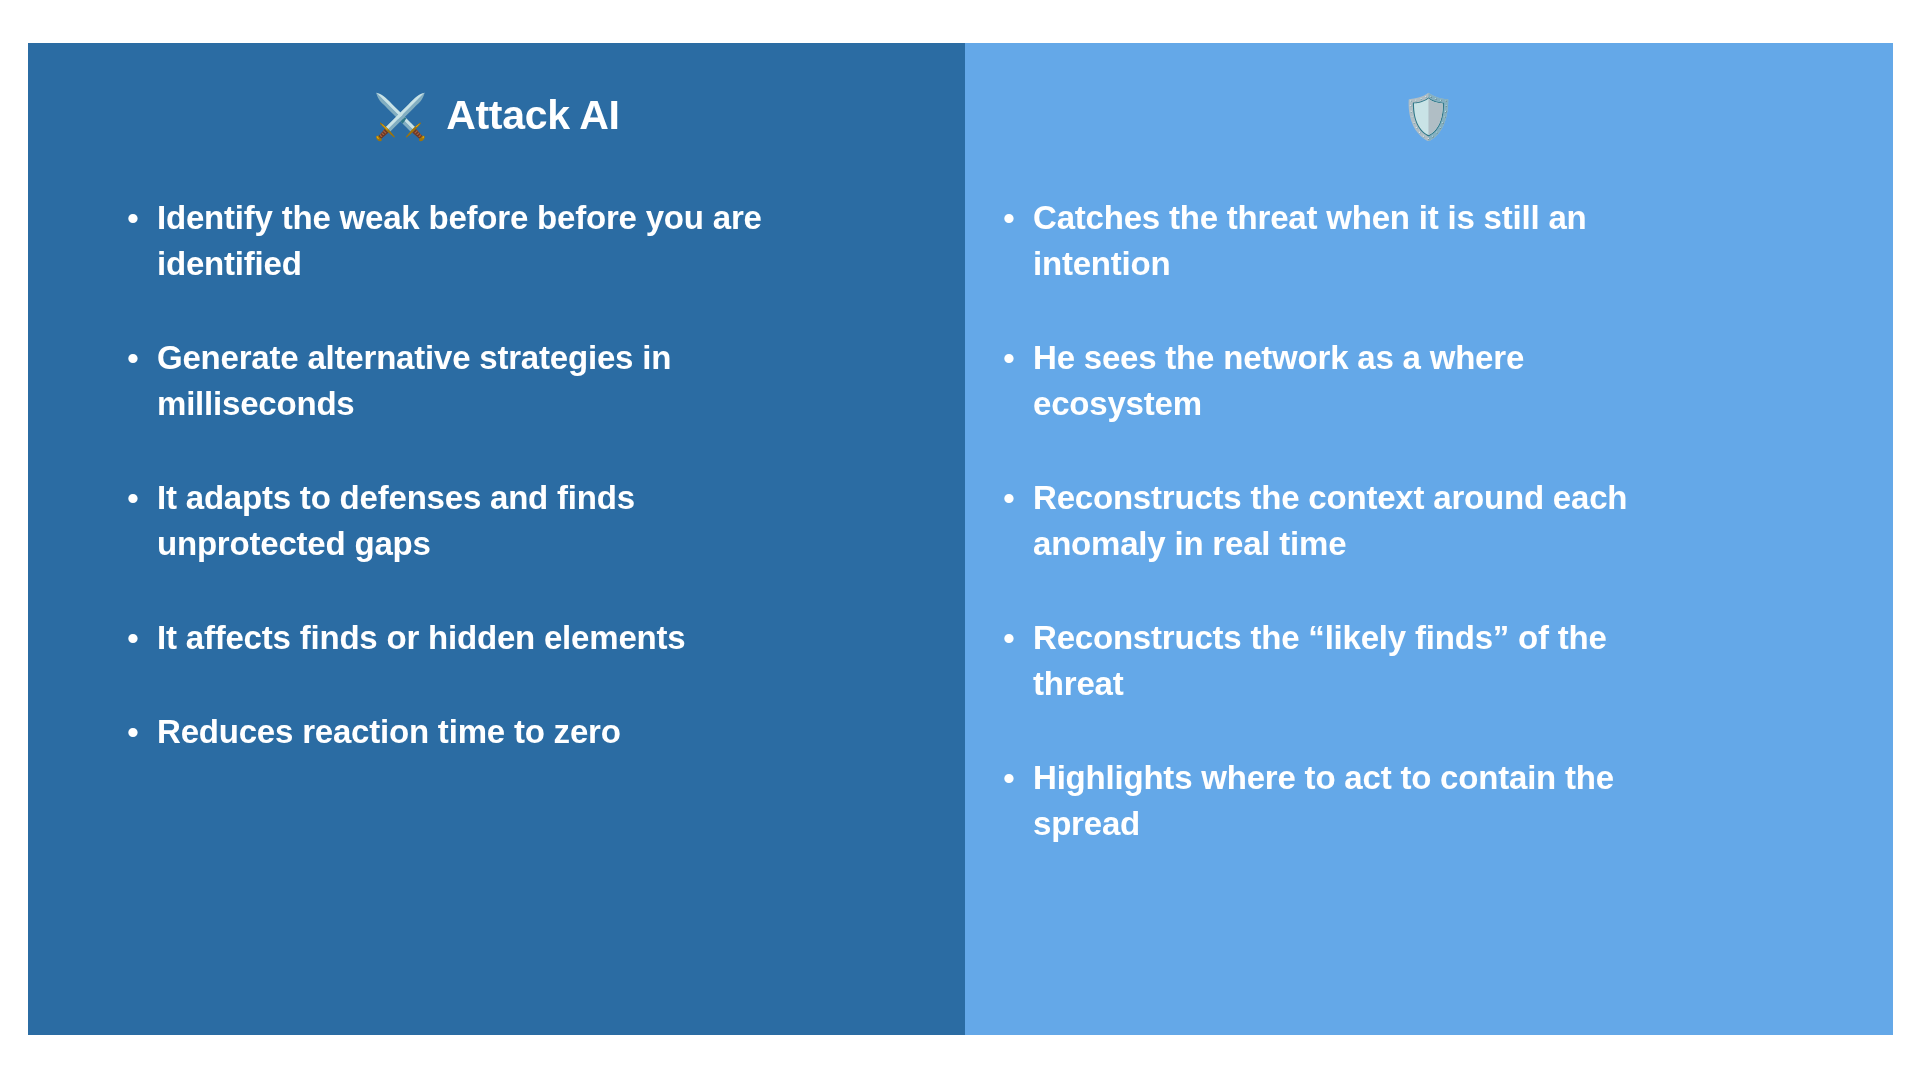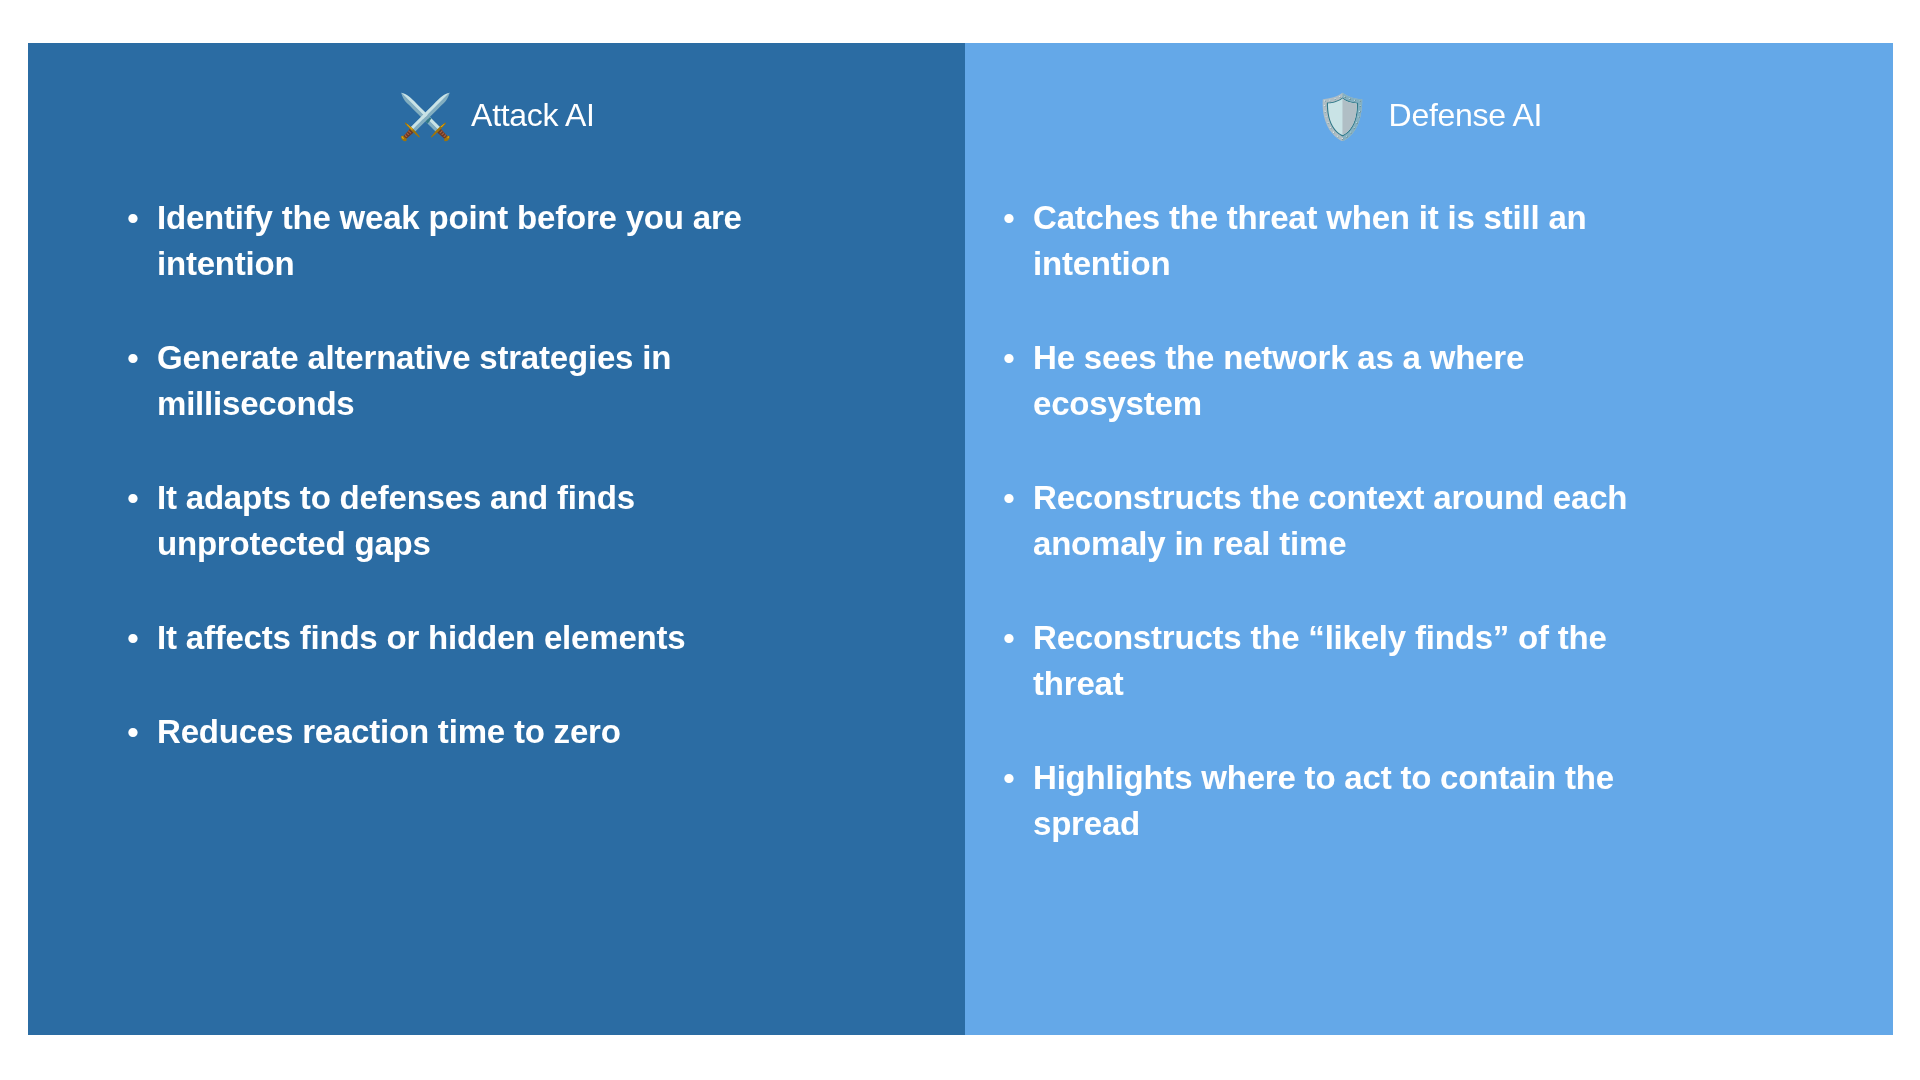--- a/index.html
+++ b/index.html
@@ -57,22 +57,22 @@
 
   .panel-header .emoji {
     font-size: 44px;
     line-height: 1;
     display: inline-block;
     transform: translateY(2px);
   }
 
   .panel-title {
     font-family: "Liberation Sans", sans-serif;
-    font-size: 32px;
-    font-weight: normal;
+    font-size: 41px;
+    font-weight: bold;
     color: #ffffff;
     letter-spacing: -0.3px;
     line-height: 1;
     white-space: nowrap;
   }
 
   .bullet-list {
     list-style: none;
     margin: 0;
     padding: 0;
@@ -126,21 +126,21 @@
 
     <section class="panel panel-attack">
       <header class="panel-header">
         <span class="emoji">⚔️</span>
         <h1 class="panel-title">Attack AI</h1>
       </header>
 
       <ul class="bullet-list attack-list">
         <li class="bullet-item">
           <span class="bullet-marker">•</span>
-          <span class="bullet-text">Identify the weak point before you are intention</span>
+          <span class="bullet-text">Identify the weak before before you are identified</span>
         </li>
         <li class="bullet-item">
           <span class="bullet-marker">•</span>
           <span class="bullet-text">Generate alternative strategies in milliseconds</span>
         </li>
         <li class="bullet-item">
           <span class="bullet-marker">•</span>
           <span class="bullet-text">It adapts to defenses and finds unprotected gaps</span>
         </li>
         <li class="bullet-item">
@@ -150,21 +150,20 @@
         <li class="bullet-item">
           <span class="bullet-marker">•</span>
           <span class="bullet-text">Reduces reaction time to zero</span>
         </li>
       </ul>
     </section>
 
     <section class="panel panel-defense">
       <header class="panel-header">
         <span class="emoji">🛡️</span>
-        <h1 class="panel-title">Defense AI</h1>
       </header>
 
       <ul class="bullet-list defense-list">
         <li class="bullet-item">
           <span class="bullet-marker">•</span>
           <span class="bullet-text">Catches the threat when it is still an intention</span>
         </li>
         <li class="bullet-item">
           <span class="bullet-marker">•</span>
           <span class="bullet-text">He sees the network as a where ecosystem</span>

